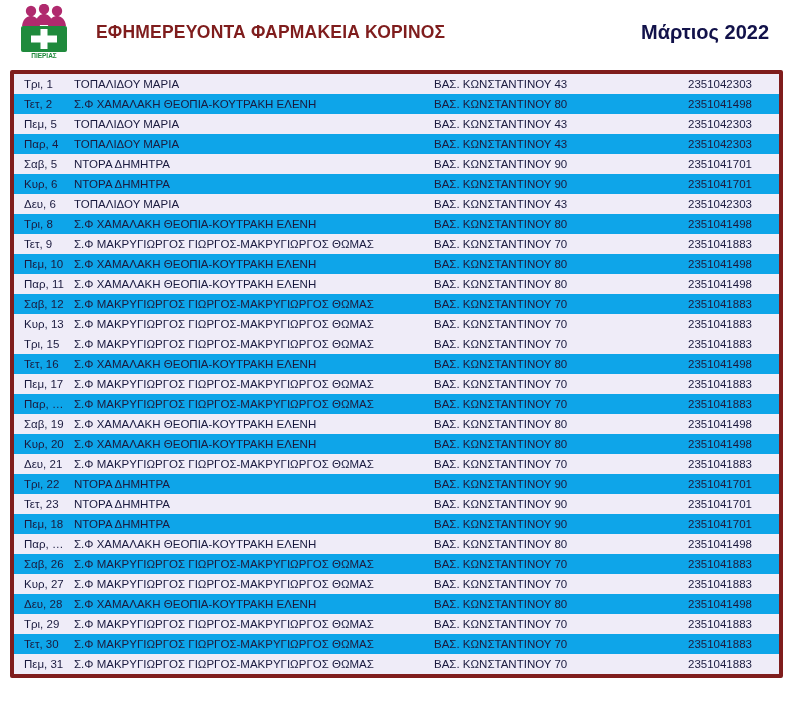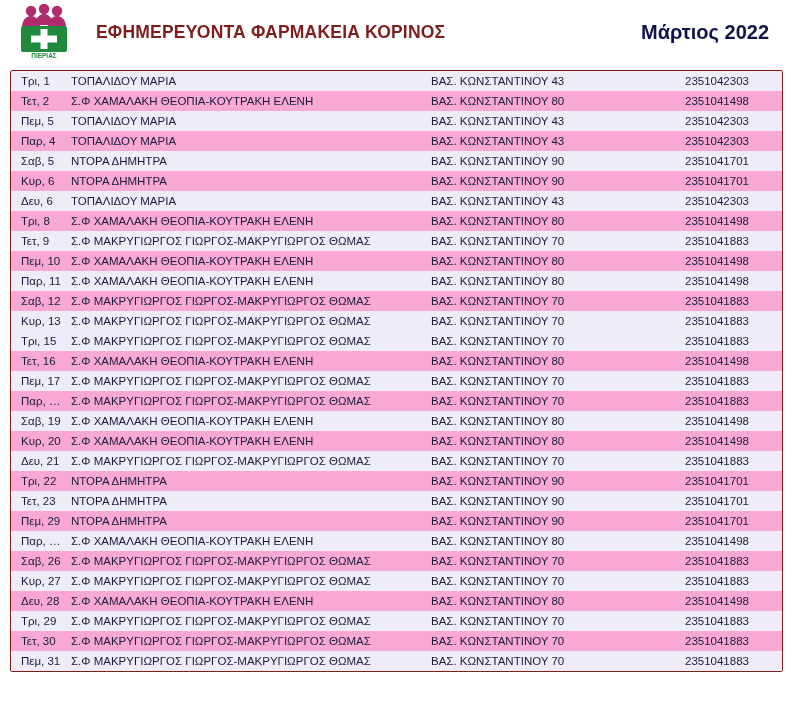--- a/index.html
+++ b/index.html
@@ -50,42 +50,42 @@
     font-size: 20px;
     font-weight: bold;
     color: #12124a;
     padding-right: 10px;
     white-space: nowrap;
     margin-left: 32px;
   }
   
   .table-wrap {
     margin: 8px 10px 0 10px;
-    border: 1px solid #7f1d1d;
+    border: 4px solid #7f1d1d;
     border-radius: 2px;
     overflow: hidden;
   }
   table {
     border-collapse: collapse;
     width: 100%;
     table-layout: fixed;
   }
   td {
     font-size: 11.5px;
     color: #1a1a3e;
     padding: 3px 4px 3px 6px;
     height: 14px;
     line-height: 14px;
     vertical-align: middle;
     white-space: nowrap;
     overflow: hidden;
     text-overflow: ellipsis;
   }
   tr.odd  { background: #efecf8; }
-  tr.even { background: #f9a8d4; }
+  tr.even { background: #0ea5e9; }
   .c-day  { width: 54px; padding-left: 10px; }
   .c-name { width: 360px; }
   .c-addr { width: 258px; }
   .c-tel  { width: 100px; }
   .tel { padding-left: 2px; }
 </style>
 </head>
 <body>
 
 <div class="page">
@@ -251,21 +251,21 @@
             <td class="c-addr">ΒΑΣ. ΚΩΝΣΤΑΝΤΙΝΟΥ 90</td>
             <td class="c-tel tel">2351041701</td>
           </tr>
           <tr class="odd">
             <td class="c-day">Τετ, 23</td>
             <td class="c-name">ΝΤΟΡΑ ΔΗΜΗΤΡΑ</td>
             <td class="c-addr">ΒΑΣ. ΚΩΝΣΤΑΝΤΙΝΟΥ 90</td>
             <td class="c-tel tel">2351041701</td>
           </tr>
           <tr class="even">
-            <td class="c-day">Πεμ, 29</td>
+            <td class="c-day">Πεμ, 18</td>
             <td class="c-name">ΝΤΟΡΑ ΔΗΜΗΤΡΑ</td>
             <td class="c-addr">ΒΑΣ. ΚΩΝΣΤΑΝΤΙΝΟΥ 90</td>
             <td class="c-tel tel">2351041701</td>
           </tr>
           <tr class="odd">
             <td class="c-day">Παρ, 25</td>
             <td class="c-name">Σ.Φ ΧΑΜΑΛΑΚΗ ΘΕΟΠΙΑ-ΚΟΥΤΡΑΚΗ ΕΛΕΝΗ</td>
             <td class="c-addr">ΒΑΣ. ΚΩΝΣΤΑΝΤΙΝΟΥ 80</td>
             <td class="c-tel tel">2351041498</td>
           </tr>

